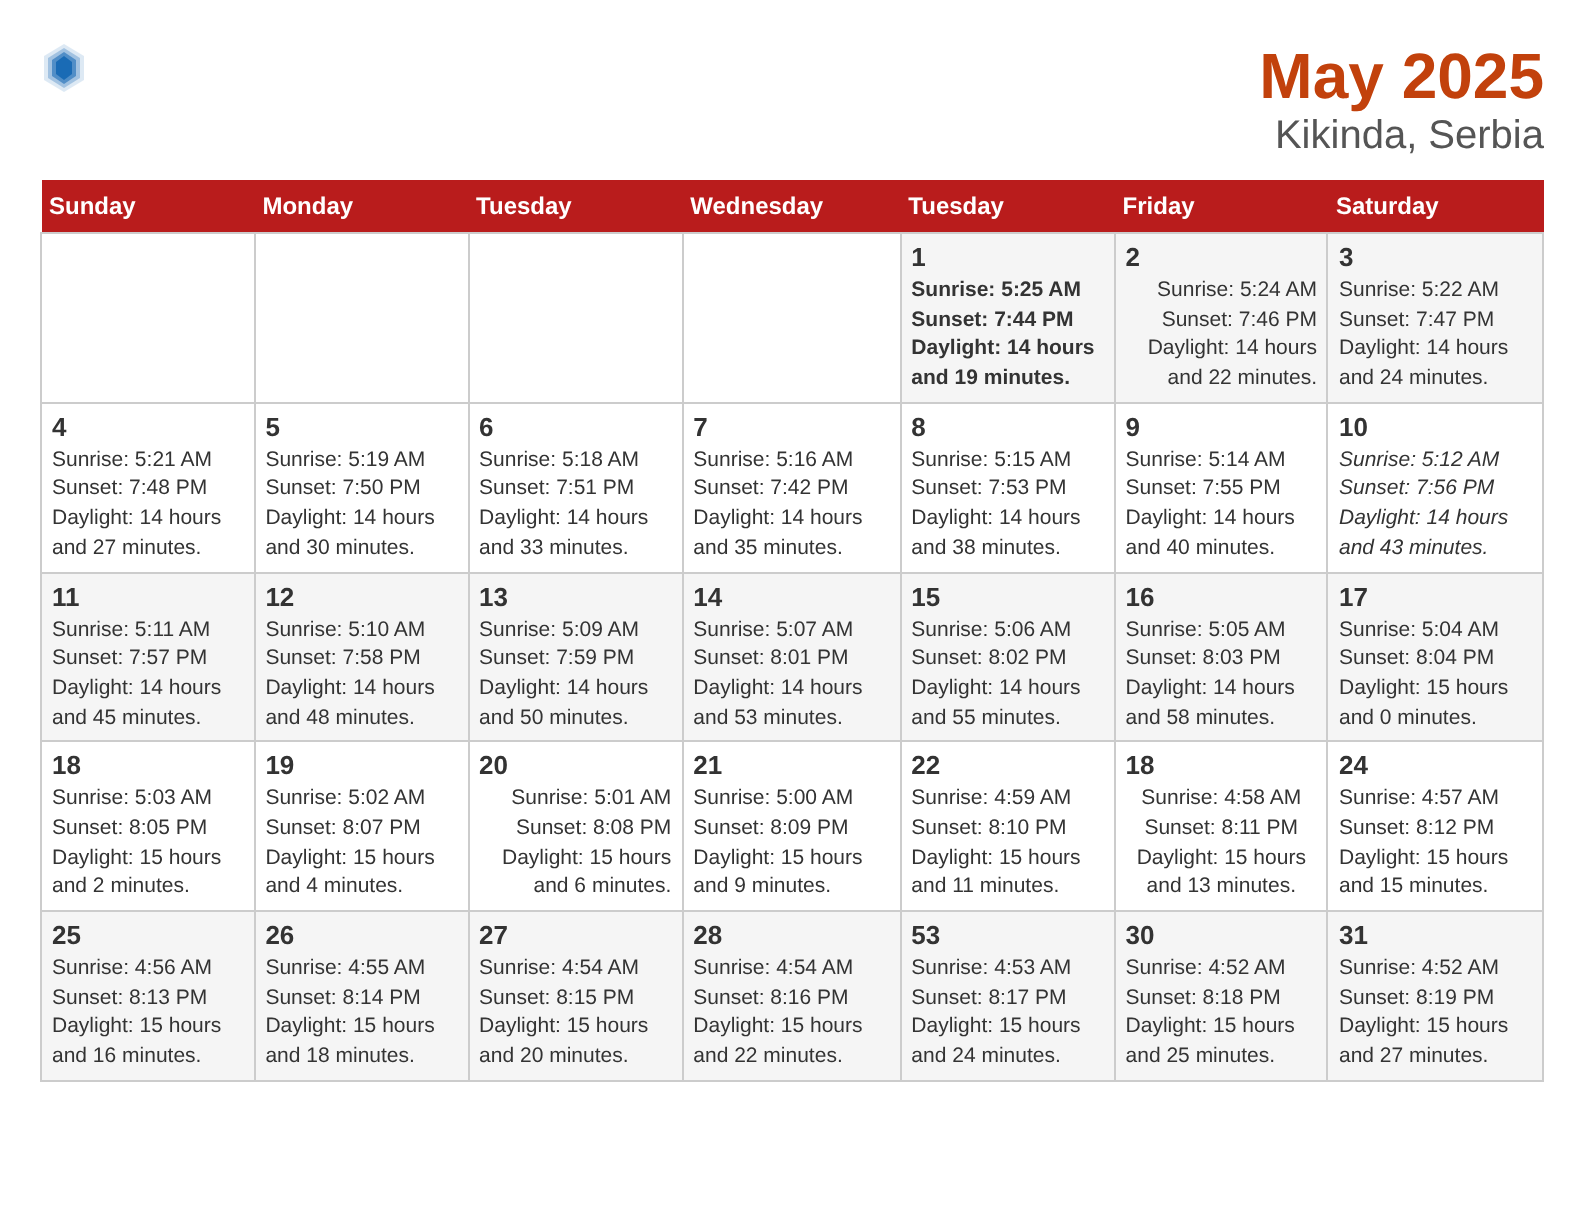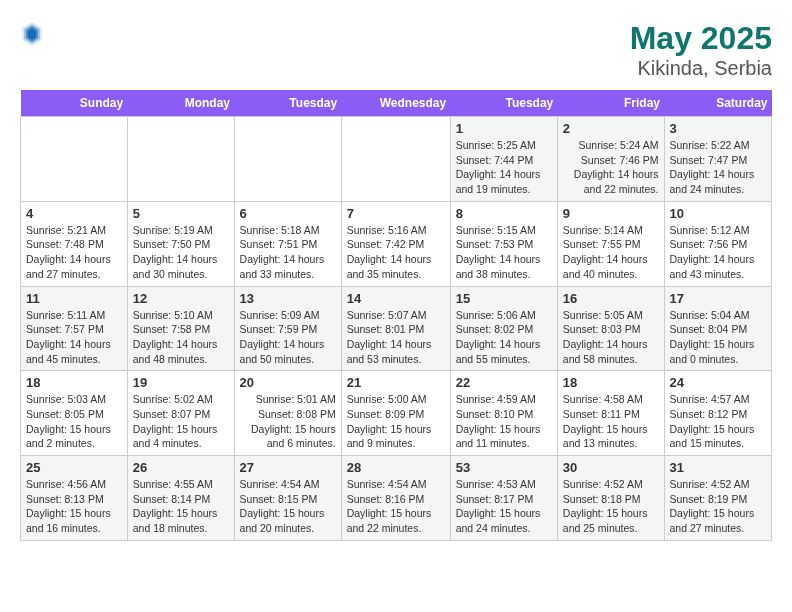--- a/index.html
+++ b/index.html
@@ -38,38 +38,38 @@
     .logo-icon {
       width: 24px;
       height: 28px;
       margin-right: 2px;
     }
     .title-block {
       text-align: right;
     }
     .title-block h1 {
       font-size: 32px;
-      color: #0f766e;
+      color: #c2410c;
       font-weight: bold;
     }
     .title-block h2 {
       font-size: 20px;
       color: #555;
       font-weight: normal;
     }
     table {
       width: 100%;
       border-collapse: collapse;
       font-size: 11px;
     }
     thead tr th {
-      background-color: #8b5cf6;
+      background-color: #b91c1c;
       color: white;
       padding: 6px 4px;
-      text-align: right;
+      text-align: left;
       font-size: 12px;
       font-weight: bold;
     }
     tbody tr td {
       border: 1px solid #ccc;
       vertical-align: top;
       padding: 4px 5px;
       width: 113px;
       min-height: 80px;
       background: #fff;
@@ -126,21 +126,21 @@
       </tr>
   </thead>
   <tbody>
   <tr>
         <td class="empty-cell"></td>
         <td class="empty-cell"></td>
         <td class="empty-cell"></td>
         <td class="empty-cell"></td>
         <td>
           <div class="day-number">1</div>
-          <div class="day-info" style="white-space: pre-line;">Sunrise: 5:25 AM
+          <div class="day-info" style="white-space: pre-line; font-weight: bold;">Sunrise: 5:25 AM
 Sunset: 7:44 PM
 Daylight: 14 hours
 and 19 minutes.</div>
         </td>
         <td>
           <div class="day-number">2</div>
           <div class="day-info" style="white-space: pre-line; text-align: right;">Sunrise: 5:24 AM
 Sunset: 7:46 PM
 Daylight: 14 hours
 and 22 minutes.</div>
@@ -191,21 +191,21 @@
         </td>
         <td>
           <div class="day-number">9</div>
           <div class="day-info" style="white-space: pre-line;">Sunrise: 5:14 AM
 Sunset: 7:55 PM
 Daylight: 14 hours
 and 40 minutes.</div>
         </td>
         <td>
           <div class="day-number">10</div>
-          <div class="day-info" style="white-space: pre-line;">Sunrise: 5:12 AM
+          <div class="day-info" style="white-space: pre-line; font-style: italic;">Sunrise: 5:12 AM
 Sunset: 7:56 PM
 Daylight: 14 hours
 and 43 minutes.</div>
         </td>
       </tr>
       <tr>
         <td>
           <div class="day-number">11</div>
           <div class="day-info" style="white-space: pre-line;">Sunrise: 5:11 AM
 Sunset: 7:57 PM
@@ -286,21 +286,21 @@
         </td>
         <td>
           <div class="day-number">22</div>
           <div class="day-info" style="white-space: pre-line;">Sunrise: 4:59 AM
 Sunset: 8:10 PM
 Daylight: 15 hours
 and 11 minutes.</div>
         </td>
         <td>
           <div class="day-number">18</div>
-          <div class="day-info" style="white-space: pre-line;">Sunrise: 4:58 AM
+          <div class="day-info" style="white-space: pre-line; text-align: center;">Sunrise: 4:58 AM
 Sunset: 8:11 PM
 Daylight: 15 hours
 and 13 minutes.</div>
         </td>
         <td>
           <div class="day-number">24</div>
           <div class="day-info" style="white-space: pre-line;">Sunrise: 4:57 AM
 Sunset: 8:12 PM
 Daylight: 15 hours
 and 15 minutes.</div>

